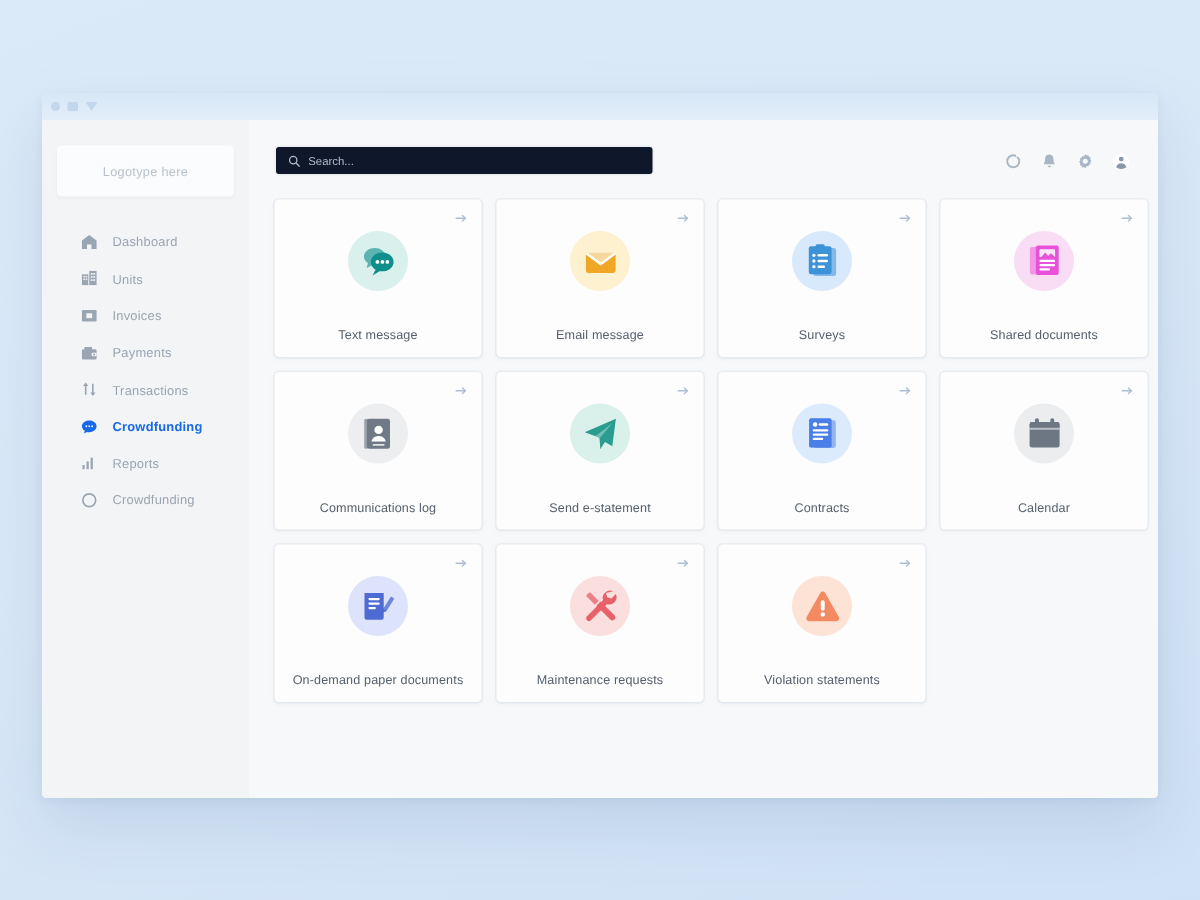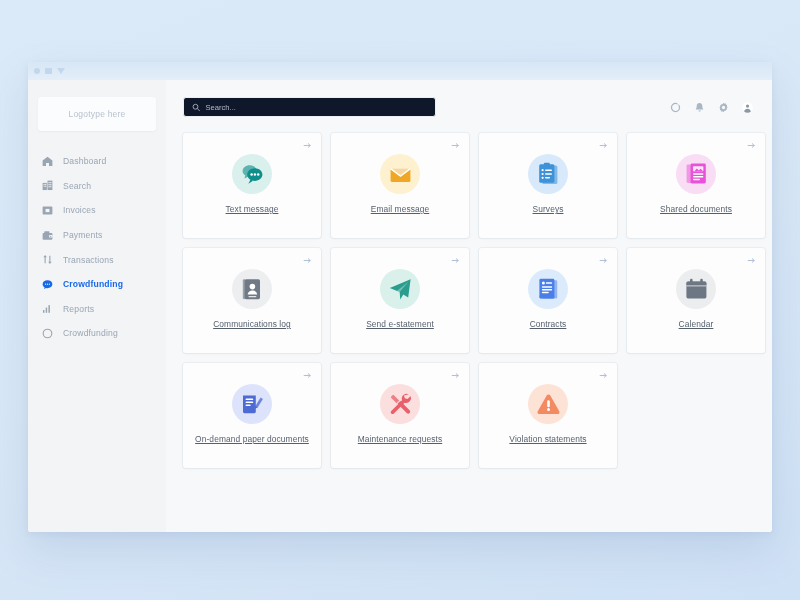--- a/index.html
+++ b/index.html
@@ -66,20 +66,21 @@
   }
   .logo-text {
     font-size: 8.5px; color: #b9c2cd; letter-spacing: .2px;
   }
   .nav-item {
     height: 24.6px;
     display: flex; align-items: center;
     padding-left: 13px;
     gap: 9px;
     cursor: pointer;
+    margin-left: 12px;
   }
   .nav-ico { width: 13px; height: 13px; flex: 0 0 auto; display:block; }
   .nav-label { font-size: 8.6px; color: #9aa5b3; letter-spacing: .15px; white-space: nowrap; }
   .nav-item.active .nav-label { color: #1869e8; font-weight: bold; }
 
   
   .main {
     flex: 1 1 auto;
     background: #f7f8f9;
     padding: 17px 18px 0 17px;
@@ -131,28 +132,27 @@
     width: 9px; height: 9px;
   }
   .icon-circle {
     width: 40px; height: 40px;
     border-radius: 50%;
     margin-top: 21px;
     display: flex; align-items: center; justify-content: center;
   }
   .icon-circle svg { display: block; }
   .card-label {
-    margin-top: 10px;
+    margin-top: 24px;
     font-size: 8.4px;
     color: #56606d;
     text-align: center;
     line-height: 1.35;
     padding: 0 8px;
     letter-spacing: .1px;
-    text-decoration: underline;
   }
 </style>
 </head>
 <body>
 
 <div class="window">
 
   <div class="titlebar">
     <span class="tb-dot"></span>
     <span class="tb-sq"></span>
@@ -180,21 +180,21 @@
               <rect x="6.3" y="7.6" width="1.6" height="1.6" fill="#f3f4f6"></rect>
               <rect x="4" y="10.3" width="1.6" height="1.6" fill="#f3f4f6"></rect>
               <rect x="6.3" y="10.3" width="1.6" height="1.6" fill="#f3f4f6"></rect>
               <rect x="11.6" y="4.6" width="1.8" height="1.8" fill="#f3f4f6"></rect>
               <rect x="14.2" y="4.6" width="1.8" height="1.8" fill="#f3f4f6"></rect>
               <rect x="11.6" y="7.8" width="1.8" height="1.8" fill="#f3f4f6"></rect>
               <rect x="14.2" y="7.8" width="1.8" height="1.8" fill="#f3f4f6"></rect>
               <rect x="11.6" y="11" width="1.8" height="1.8" fill="#f3f4f6"></rect>
               <rect x="14.2" y="11" width="1.8" height="1.8" fill="#f3f4f6"></rect>
             </svg>
-            <span class="nav-label">Search</span>
+            <span class="nav-label">Units</span>
           </div>
           <div class="nav-item">
             <svg class="nav-ico" viewBox="0 0 20 20">
               <rect x="2.5" y="4" width="15" height="12" rx="1.4" fill="#9aa5b3"></rect>
               <rect x="7" y="7.5" width="6" height="5" fill="#f3f4f6"></rect>
             </svg>
             <span class="nav-label">Invoices</span>
           </div>
           <div class="nav-item">
             <svg class="nav-ico" viewBox="0 0 20 20">

